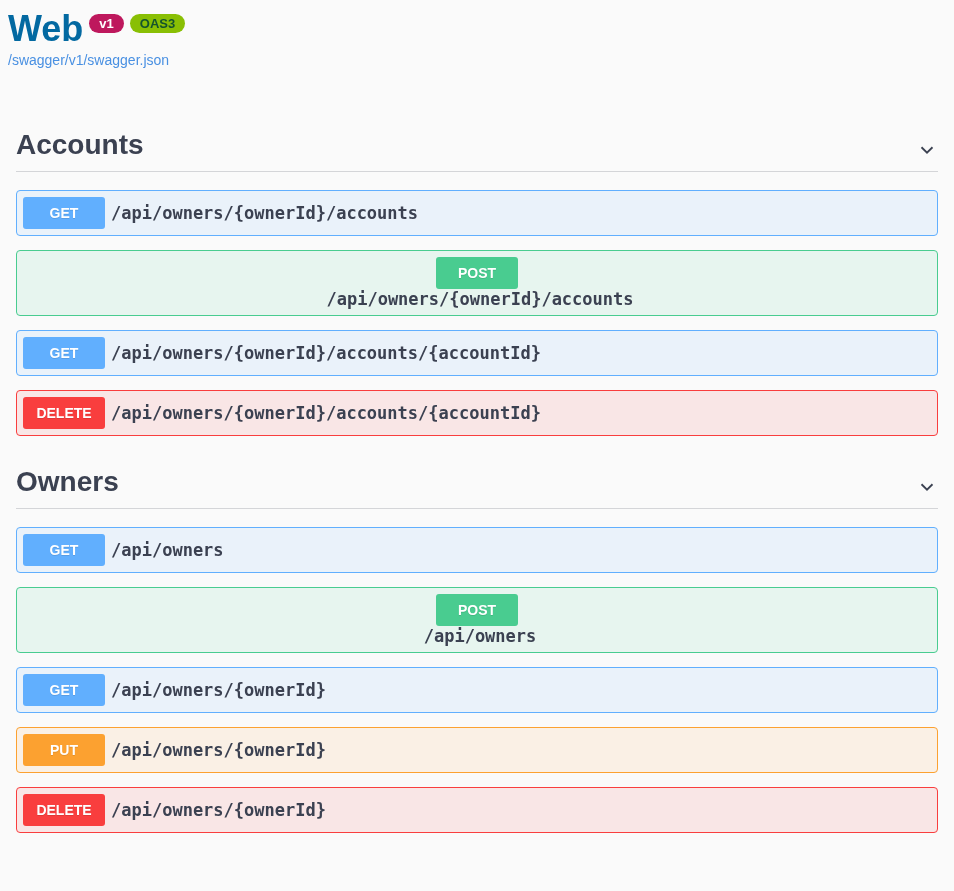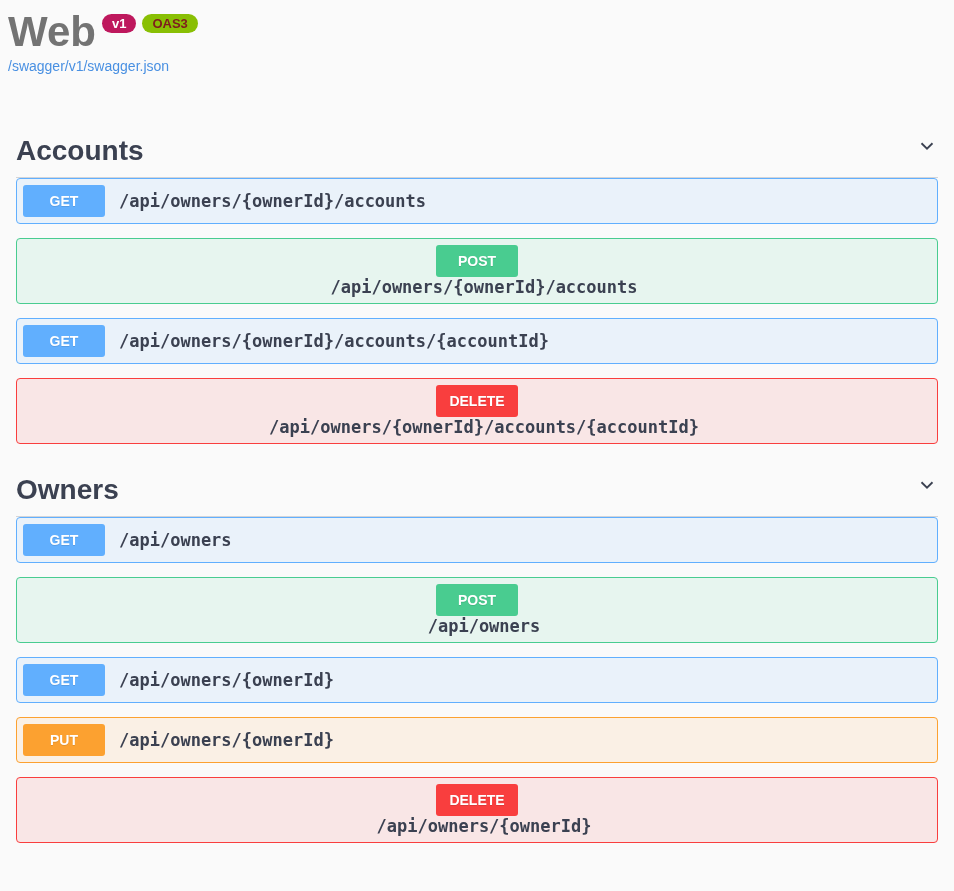--- a/index.html
+++ b/index.html
@@ -11,59 +11,60 @@
     }
     .header {
       margin-bottom: 50px;
     }
     .title-row {
       display: flex;
       align-items: flex-start;
       gap: 6px;
     }
     .title {
-      font-size: 42px;
+      font-size: 36px;
       font-weight: 700;
-      color: #737373;
+      color: #0369a1;
     }
     .version-badge {
       background: #be185d;
       color: #fff;
       font-size: 13px;
       font-weight: 600;
       padding: 2px 10px;
       border-radius: 16px;
       margin-top: 6px;
     }
     .oas-badge {
       background: #89bf04;
-      color: #7f1d1d;
+      color: #14532d;
       font-size: 13px;
       font-weight: 700;
       padding: 2px 10px;
       border-radius: 16px;
       margin-top: 6px;
     }
     .spec-link {
       color: #4990e2;
       font-size: 14px;
       text-decoration: none;
       margin-top: 2px;
       display: inline-block;
     }
     .section {
       margin: 0 8px 20px 8px;
     }
     .section-header {
       display: flex;
       justify-content: space-between;
-      align-items: flex-start;
+      align-items: flex-end;
       padding: 10px 0;
       border-bottom: 1px solid rgba(59,65,81,0.2);
       cursor: pointer;
+      margin-bottom: 18px;
     }
     .section-title {
       font-size: 28px;
       font-weight: 700;
       color: #3b4151;
     }
     .chevron {
       width: 22px;
       height: 22px;
       stroke: #3b4151;
@@ -88,42 +89,41 @@
       border-color: #49cc90;
       flex-direction: column;
     }
     .opblock-put {
       background: rgba(252,161,48,0.1);
       border-color: #fca130;
     }
     .opblock-delete {
       background: rgba(249,62,62,0.1);
       border-color: #f93e3e;
-      flex-direction: column;
     }
     .method {
       color: #fff;
       font-size: 14px;
       font-weight: 700;
       min-width: 82px;
       text-align: center;
       padding: 8px 0;
       border-radius: 3px;
       text-shadow: 0 1px 0 rgba(0,0,0,0.1);
     }
     .method-get { background: #61affe; }
     .method-post { background: #49cc90; }
     .method-put { background: #fca130; }
     .method-delete { background: #f93e3e; }
     .path {
       font-family: ui-monospace, Menlo, Monaco, Consolas, monospace;
       font-size: 17px;
       font-weight: 600;
       color: #3b4151;
-      margin-left: 14px;
+      margin-left: 6px;
       word-break: break-all;
     }
   </style>
 </head>
 <body>
 
 <div class="header">
   <div class="title-row">
     <span class="title">Web</span>
     <span class="version-badge">v1</span>

